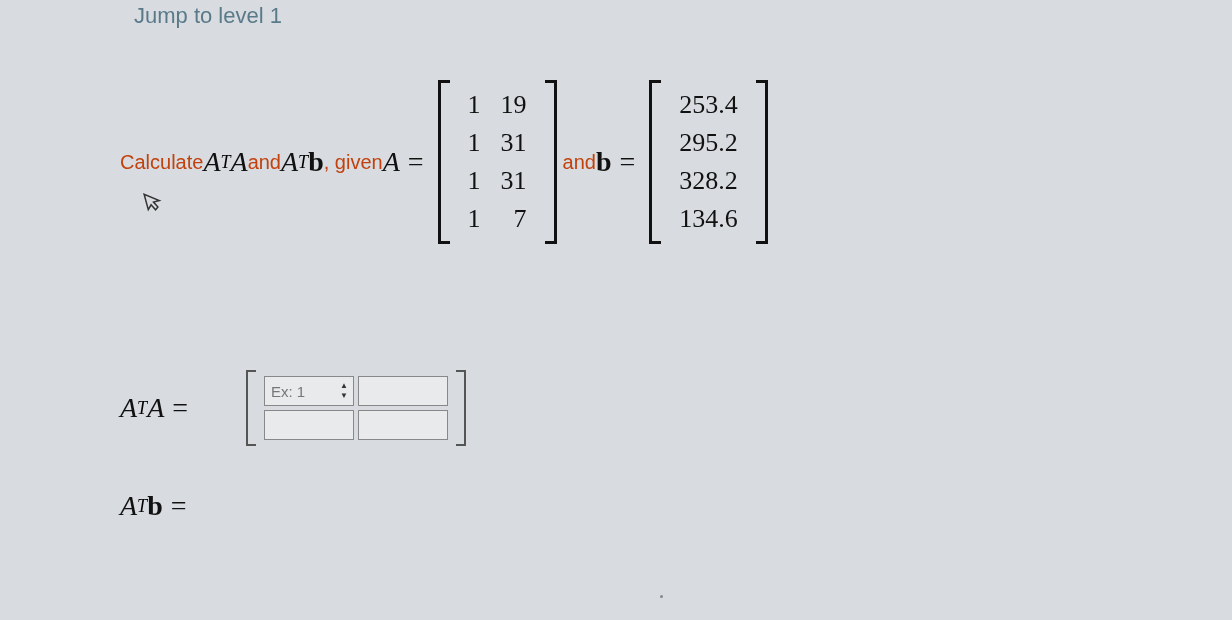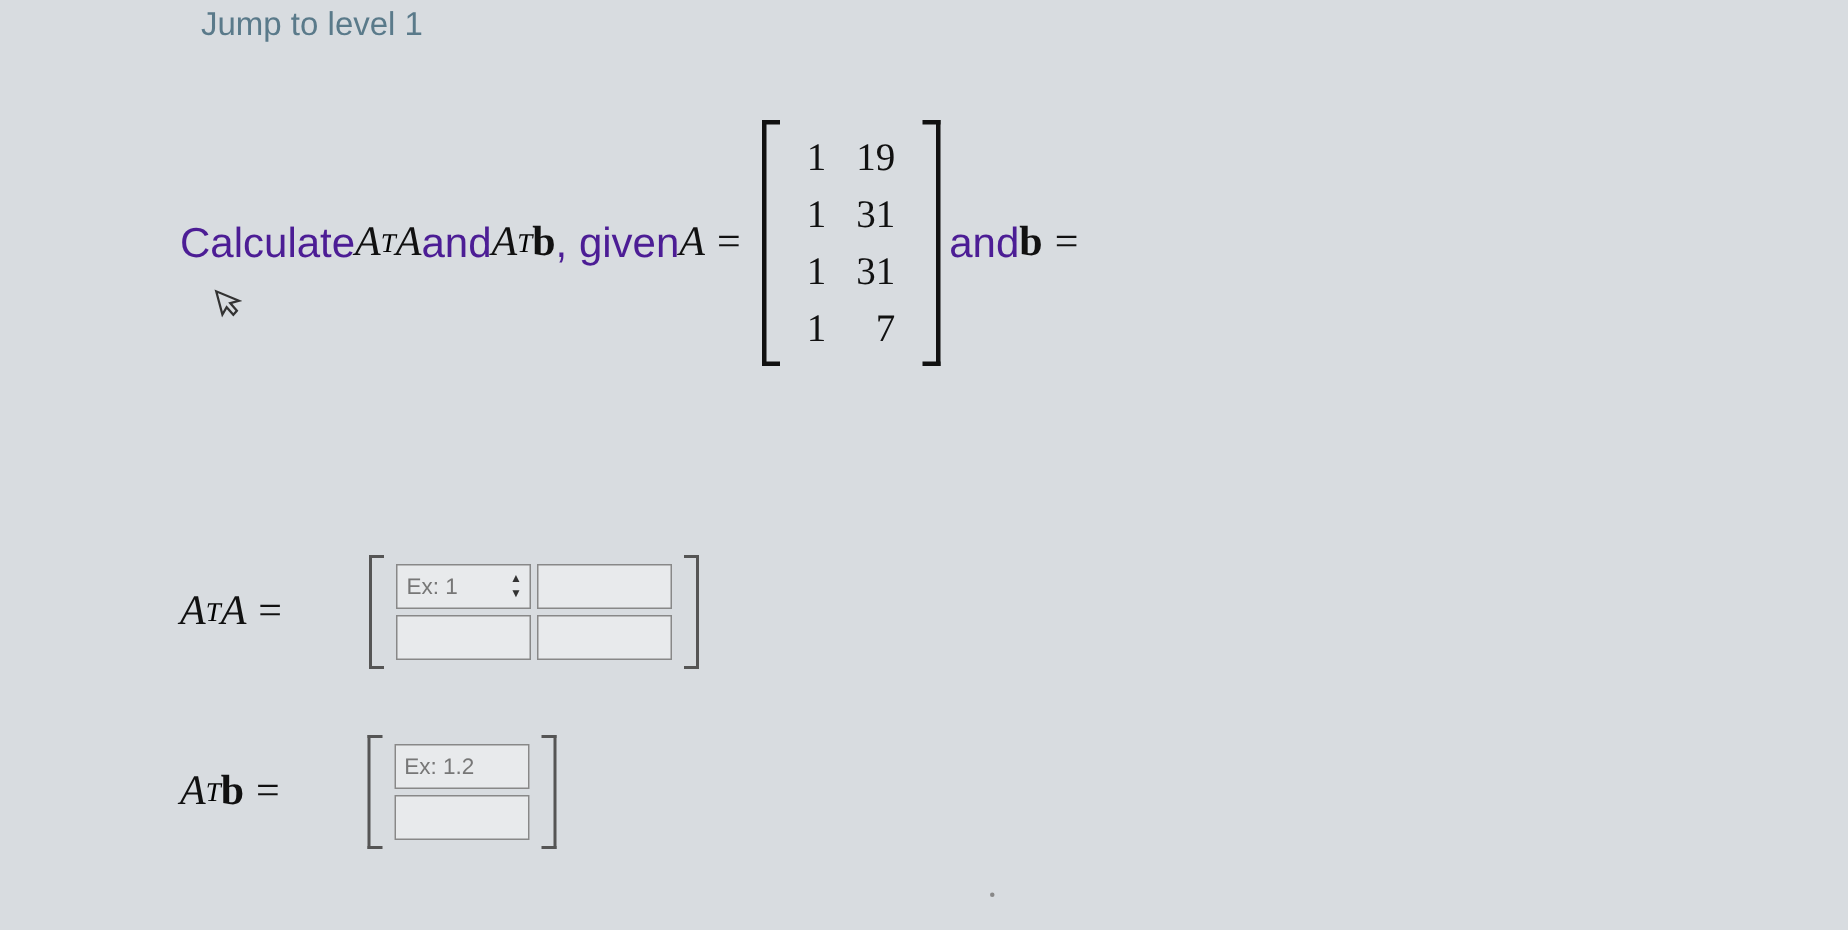--- a/index.html
+++ b/index.html
@@ -22,22 +22,22 @@
     }
     .question-row {
       position: absolute;
       top: 80px;
       left: 120px;
       display: flex;
       align-items: center;
       white-space: nowrap;
     }
     .q-text {
-      color: #4c1d95;
-      font-size: 28px;
+      color: #c2410c;
+      font-size: 20px;
       font-family: Arial, sans-serif;
     }
     .math-i { font-family: 'Times New Roman', serif; font-style: italic; font-size: 28px; color:#111; }
     .math-up { font-family: 'Times New Roman', serif; font-style: normal; font-size: 28px; color:#111; }
     .sup { font-size: 18px; vertical-align: super; font-style: italic; font-family:'Times New Roman',serif; }
     .bold { font-weight: bold; font-style: normal; }
     .eq { font-family: 'Times New Roman', serif; font-size: 28px; padding: 0 8px; color:#111; }
 
     .matrix {
       display: inline-flex;
@@ -177,20 +177,34 @@
     </span>
     <span class="bracket right">
         <span class="bot"></span>
       </span>
   </span>
 
   <span class="q-text"> and </span>
   <span class="math-up bold">b</span>
   <span class="eq">=</span>
 
+  <span class="matrix matB">
+    <span class="bracket left">
+        <span class="bot"></span>
+      </span>
+    <span class="mcells">
+      <span>253.4</span>
+      <span>295.2</span>
+      <span>328.2</span>
+      <span>134.6</span>
+    </span>
+    <span class="bracket right">
+        <span class="bot"></span>
+      </span>
+  </span>
 </div>
 
 <div class="cursor-icon">
   <svg width="18" height="22" viewBox="0 0 18 22">
       <path d="M2 2 L2 18 L6 14 L9 20 L12 18 L9 12 L15 12 Z" fill="none" stroke="#333" stroke-width="1.5"></path>
     </svg>
 </div>
 
 <div class="answer-row ata">
   <span class="math-i">A</span>
@@ -217,27 +231,15 @@
         <span class="bot"></span>
       </span>
   </span>
 </div>
 
 <div class="answer-row atb">
   <span class="math-i">A</span>
     <span class="sup">T</span>
     <span class="math-up bold">b</span>
   <span class="eq">=</span>
-  <span class="input-matrix">
-    <span class="bracket left">
-        <span class="bot"></span>
-      </span>
-    <span class="input-grid">
-      <input class="numfield" placeholder="Ex: 1.2" style="">
-      <input class="numfield" style="">
-    </span>
-    <span class="bracket right">
-        <span class="bot"></span>
-      </span>
-  </span>
 </div>
 
 <div class="noise-dot" style="top:595px; left:660px;"></div>
 
 </body></html>

